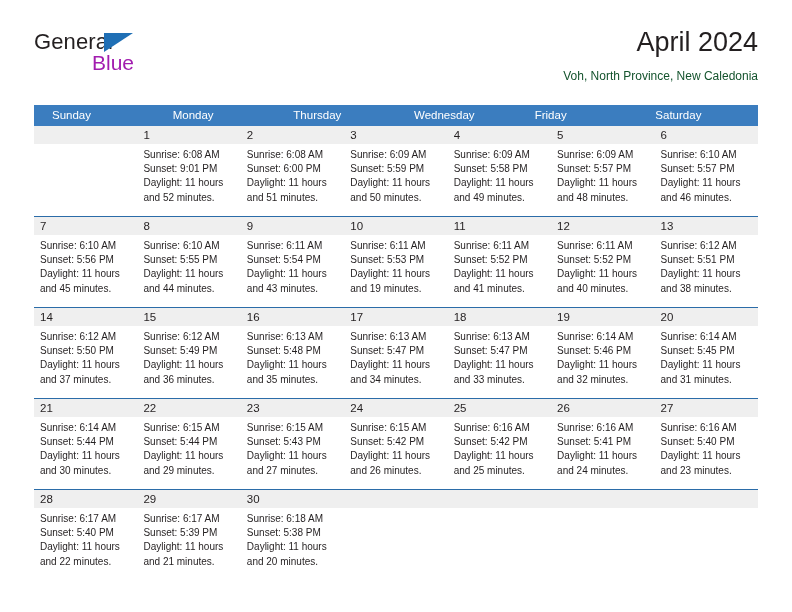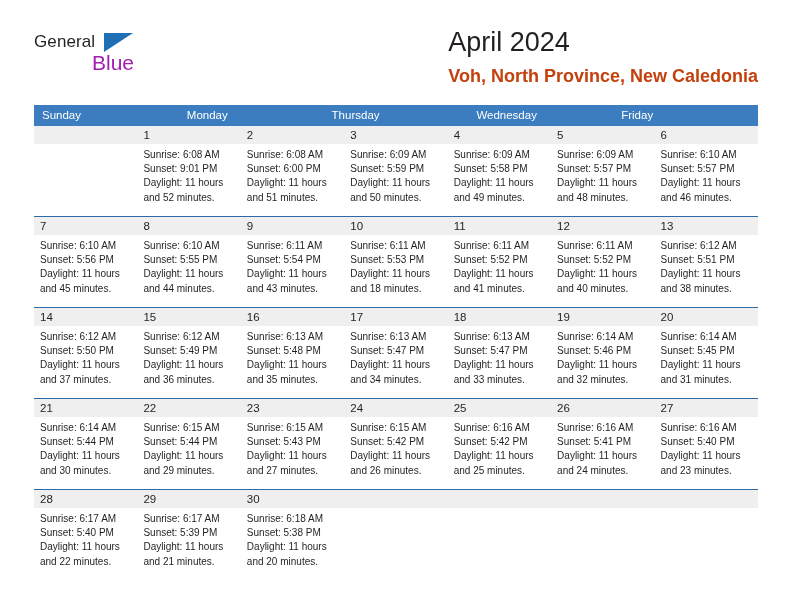--- a/index.html
+++ b/index.html
@@ -33,21 +33,21 @@
     position: absolute;
     left: 0;
     top: 4px;
     width: 180px;
     height: 56px;
   }
   .logo-general {
     position: absolute;
     left: 0;
     top: 0;
-    font-size: 17px;
+    font-size: 22px;
     letter-spacing: 0.1px;
     color: #231f20;
     line-height: 24px;
   }
   .logo-triangle {
     position: absolute;
     left: 70px;
     top: 3px;
     width: 0;
     height: 0;
@@ -60,55 +60,55 @@
     top: 21px;
     font-size: 21px;
     color: #a21caf;
     line-height: 24px;
   }
 
   .title-wrap {
     position: absolute;
     right: 0;
     top: 0;
+    text-align: right;
     margin-left: 48px;
   }
   .cal-title {
     font-size: 27px;
     color: #231f20;
     line-height: 32px;
     white-space: nowrap;
   }
   .cal-subtitle {
     margin-top: 10px;
-    font-size: 18px;
-    color: #c2410c;
+    font-size: 12px;
+    color: #14532d;
     line-height: 17px;
     white-space: nowrap;
-    font-weight: bold;
   }
 
   
   .calendar {
     position: absolute;
     left: 34px;
     top: 105px;
     width: 724px;
   }
   .weekday-row {
     display: flex;
     background: #3b7dbf;
     height: 21px;
   }
   .weekday {
     flex: 1 1 0;
     color: #ffffff;
     font-size: 11.5px;
     line-height: 21px;
-    padding-left: 8px;
+    padding-left: 18px;
     box-sizing: border-box;
     white-space: nowrap;
     overflow: hidden;
   }
 
   .week {
     position: relative;
     border-top: 1.6px solid #2b6ca8;
   }
   .week:first-of-type {
@@ -169,20 +169,21 @@
 
   </div>
 
   <div class="calendar">
     <div class="weekday-row">
       <div class="weekday">Sunday</div>
       <div class="weekday">Monday</div>
       <div class="weekday">Thursday</div>
       <div class="weekday">Wednesday</div>
       <div class="weekday">Friday</div>
+      <div class="weekday">Saturday</div>
     </div>
 
     <div id="weeks-container">
         <div class="week">
           <div class="week-numbers">
             <div class="daynum"></div>
             <div class="daynum">1</div>
             <div class="daynum">2</div>
             <div class="daynum">3</div>
             <div class="daynum">4</div>
@@ -261,21 +262,21 @@
             <div class="daybody">
               <div>Sunrise: 6:11 AM</div>
               <div>Sunset: 5:54 PM</div>
               <div>Daylight: 11 hours</div>
               <div>and 43 minutes.</div>
             </div>
             <div class="daybody">
               <div>Sunrise: 6:11 AM</div>
               <div>Sunset: 5:53 PM</div>
               <div>Daylight: 11 hours</div>
-              <div>and 18 minutes.</div>
+              <div>and 19 minutes.</div>
             </div>
             <div class="daybody">
               <div>Sunrise: 6:11 AM</div>
               <div>Sunset: 5:52 PM</div>
               <div>Daylight: 11 hours</div>
               <div>and 41 minutes.</div>
             </div>
             <div class="daybody">
               <div>Sunrise: 6:11 AM</div>
               <div>Sunset: 5:52 PM</div>

